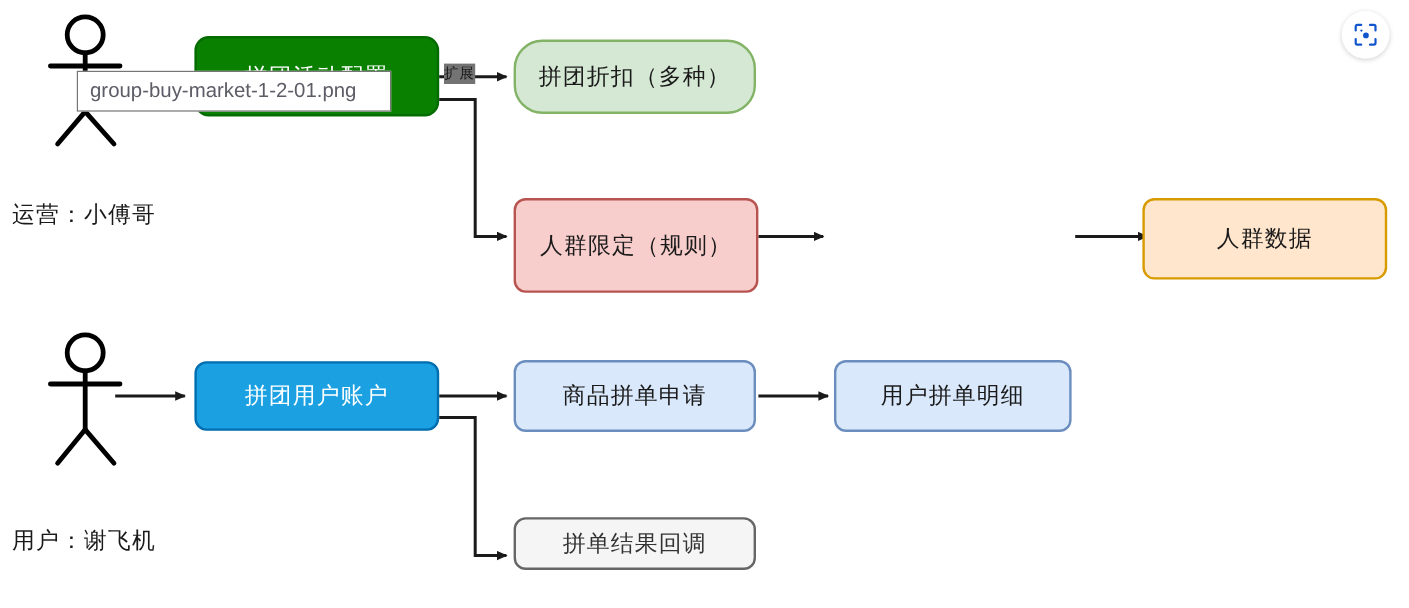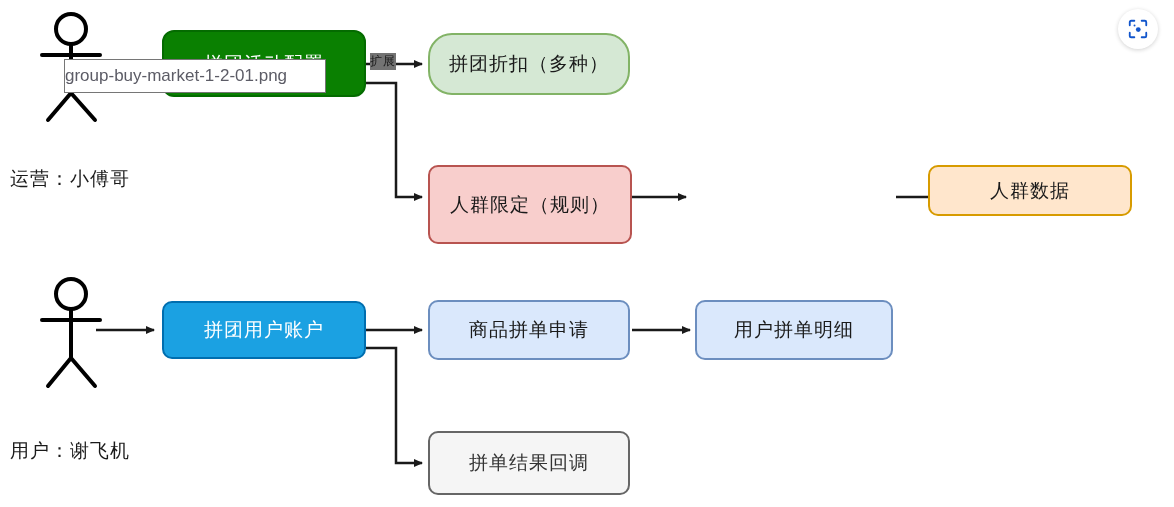--- a/index.html
+++ b/index.html
@@ -87,20 +87,21 @@
   }
 
   
   .tooltip{
     position:absolute;
     left:64px;top:59px;
     width:262px;height:34px;
     background:#ffffff;
     border:1px solid #767676;
     display:flex;align-items:center;
+    padding-left:10px;
     box-sizing:border-box;
     font-size:17px;
     color:#5c5c66;
     white-space:nowrap;
     z-index:40;
   }
 
   
   .scan-btn{
     position:absolute;
@@ -186,37 +187,37 @@
 
   <div class="node n-lgreen" style="left:428px;top:33px;width:202px;height:62px;">
     <span>拼团折扣（多种）</span>
   </div>
 
   <div class="node n-pink" style="left:428px;top:165px;width:204px;height:79px;">
     <span>人群限定（规则）</span>
   </div>
 
 
-  <div class="node n-orange" style="left:928px;top:165px;width:204px;height:51px;">
+  <div class="node n-orange" style="left:952px;top:165px;width:204px;height:68px;">
     <span>人群数据</span>
   </div>
 
   <div class="node n-blue" style="left:162px;top:301px;width:204px;height:58px;">
     <span>拼团用户账户</span>
   </div>
 
   <div class="node n-lblue" style="left:428px;top:300px;width:202px;height:60px;">
     <span>商品拼单申请</span>
   </div>
 
   <div class="node n-lblue" style="left:695px;top:300px;width:198px;height:60px;">
     <span>用户拼单明细</span>
   </div>
 
-  <div class="node n-grey" style="left:428px;top:431px;width:202px;height:64px;">
+  <div class="node n-grey" style="left:428px;top:431px;width:202px;height:44px;">
     <span>拼单结果回调</span>
   </div>
 
   <div class="edge-label" style="left:370px;top:53px;">扩展</div>
 
   <div class="actor-label" style="left:10px;top:118px;">运营：小傅哥</div>
 
   <div class="actor-label" style="left:10px;top:390px;">用户：谢飞机</div>
 
   <div class="tooltip">group-buy-market-1-2-01.png</div>

